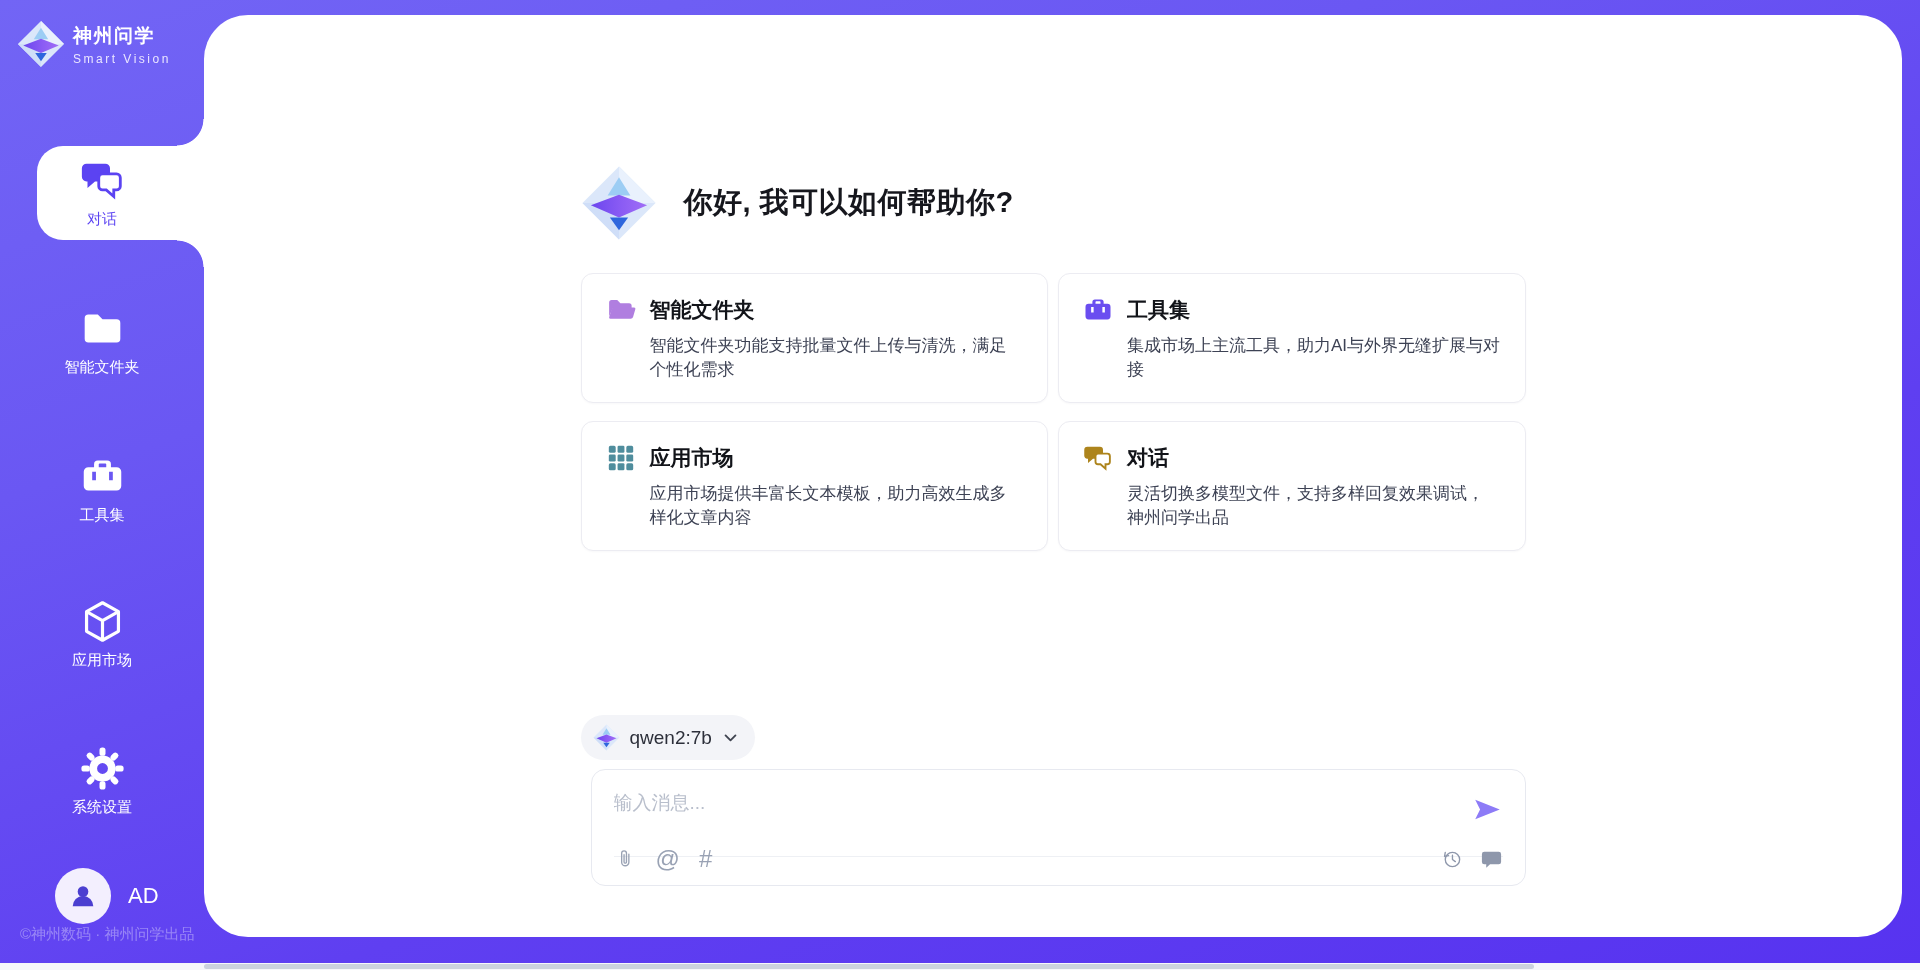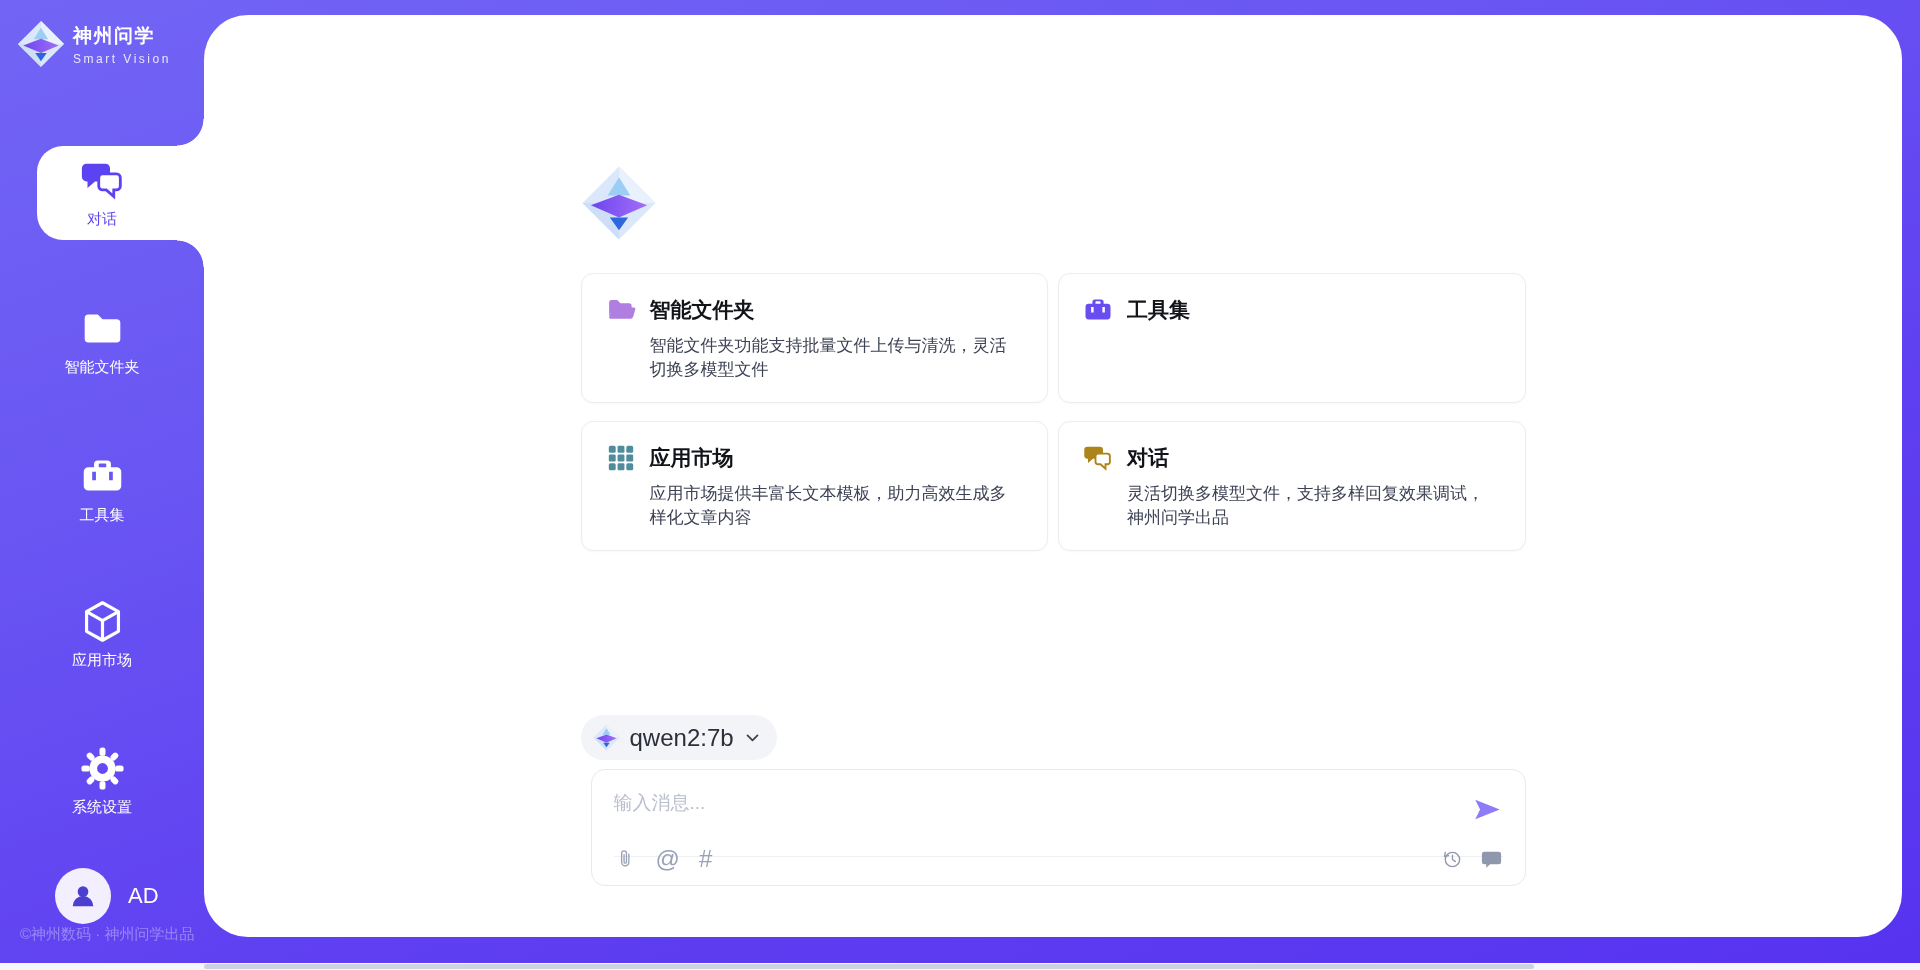--- a/index.html
+++ b/index.html
@@ -58,21 +58,21 @@
   .card-icon{ width:30px; height:30px; flex:0 0 30px; }
   .card-icon svg{ width:100%; height:100%; }
   .card-title{ font-size:21px; font-weight:800; color:#121419; }
   .card-desc{ margin:9px 0 0 44px; font-size:17px; line-height:1.42; color:#3d4254; }
 
   
   .model-pill{ position:absolute; top:700px; left:0; height:45px; display:inline-flex;
     align-items:center; gap:10px; padding:0 16px 0 12px; background:#f3f4f8;
     border-radius:23px; cursor:pointer; }
   .pill-logo{ width:27px; height:27px; }
-  .pill-text{ font-size:24px; color:#2c2f3a; }
+  .pill-text{ font-size:19px; color:#2c2f3a; }
   .pill-chevron{ width:17px; height:17px; color:#3f4450; }
 
   
   .composer{ position:absolute; top:754px; left:10px; right:0; height:117px;
     border:1px solid #e7e9f0; border-radius:14px; background:#fff; }
   .composer-input{ position:absolute; top:16px; left:22px; width:820px; height:34px;
     border:none; outline:none; background:transparent; font-size:19px; color:#333;
     font-family:"Liberation Sans","DejaVu Sans",sans-serif; }
   .composer-input::placeholder{ color:#b9bfcc; }
   .send-btn{ position:absolute; top:24px; right:22px; width:31px; height:31px;
@@ -248,45 +248,47 @@
     <div class="copyright">©神州数码 · 神州问学出品</div>
   </aside>
 
   <main class="panel">
     <div class="content">
 
       <div class="hero">
         <svg class="hero-logo">
             <use href="#sym-diamond"></use>
           </svg>
+        <h1 class="greeting">你好, 我可以如何帮助你?</h1>
       </div>
 
       <div class="cards">
 
         <div class="card">
           <div class="card-head">
             <span class="card-icon" style="color: rgb(176, 126, 224);">
               <svg>
                   <use href="#sym-folder-open"></use>
                 </svg>
             </span>
             <span class="card-title">智能文件夹</span>
           </div>
-          <p class="card-desc">智能文件夹功能支持批量文件上传与清洗，灵活切换多模型文件</p>
+          <p class="card-desc">智能文件夹功能支持批量文件上传与清洗，满足个性化需求</p>
         </div>
 
         <div class="card">
           <div class="card-head">
             <span class="card-icon" style="color: rgb(106, 77, 240);">
               <svg>
                   <use href="#sym-briefcase"></use>
                 </svg>
             </span>
             <span class="card-title">工具集</span>
           </div>
+          <p class="card-desc">集成市场上主流工具，助力AI与外界无缝扩展与对接</p>
         </div>
 
         <div class="card">
           <div class="card-head">
             <span class="card-icon" style="color: rgb(79, 141, 157);">
               <svg>
                   <use href="#sym-grid"></use>
                 </svg>
             </span>
             <span class="card-title">应用市场</span>

